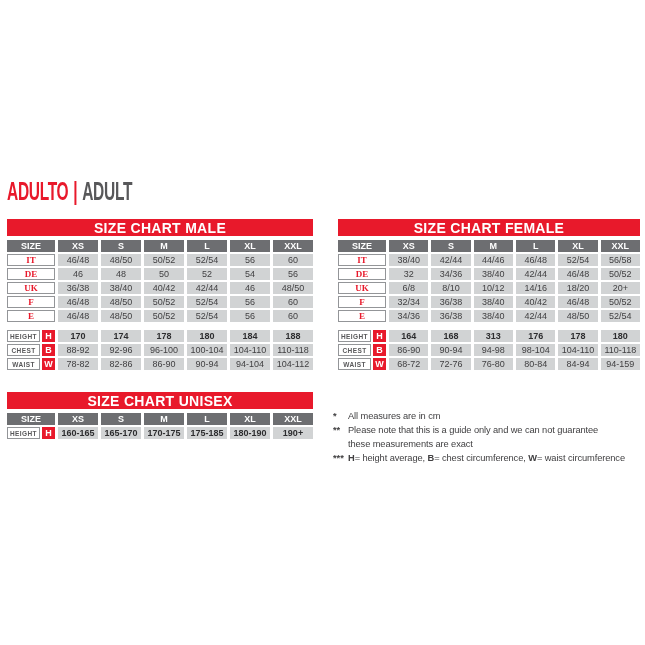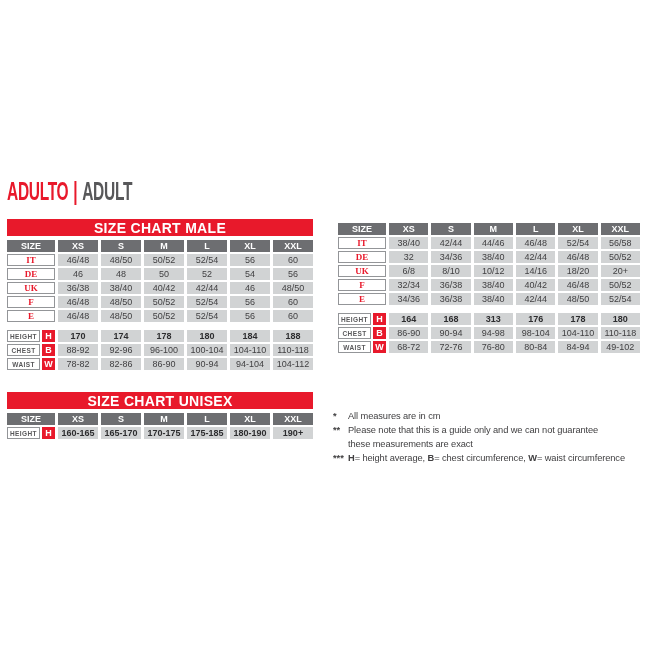--- a/index.html
+++ b/index.html
@@ -173,20 +173,21 @@
         </div>
         <div class="cell data">78-82</div>
         <div class="cell data">82-86</div>
         <div class="cell data">86-90</div>
         <div class="cell data">90-94</div>
         <div class="cell data">94-104</div>
         <div class="cell data">104-112</div>
       </div>
     </div>
   <div class="chart chart-female">
+      <div class="bar">SIZE CHART FEMALE</div>
       <div class="row first">
         <div class="cell head">SIZE</div>
         <div class="cell head">XS</div>
         <div class="cell head">S</div>
         <div class="cell head">M</div>
         <div class="cell head">L</div>
         <div class="cell head">XL</div>
         <div class="cell head">XXL</div>
       </div>
       <div class="row">
@@ -261,21 +262,21 @@
       <div class="row">
         <div class="measure-cell">
           <div class="label-box">WAIST</div>
           <div class="badge">W</div>
         </div>
         <div class="cell data">68-72</div>
         <div class="cell data">72-76</div>
         <div class="cell data">76-80</div>
         <div class="cell data">80-84</div>
         <div class="cell data">84-94</div>
-        <div class="cell data">49-102</div>
+        <div class="cell data">94-159</div>
       </div>
     </div>
   <div class="chart chart-unisex">
       <div class="bar">SIZE CHART UNISEX</div>
       <div class="row first">
         <div class="cell head">SIZE</div>
         <div class="cell head">XS</div>
         <div class="cell head">S</div>
         <div class="cell head">M</div>
         <div class="cell head">L</div>

